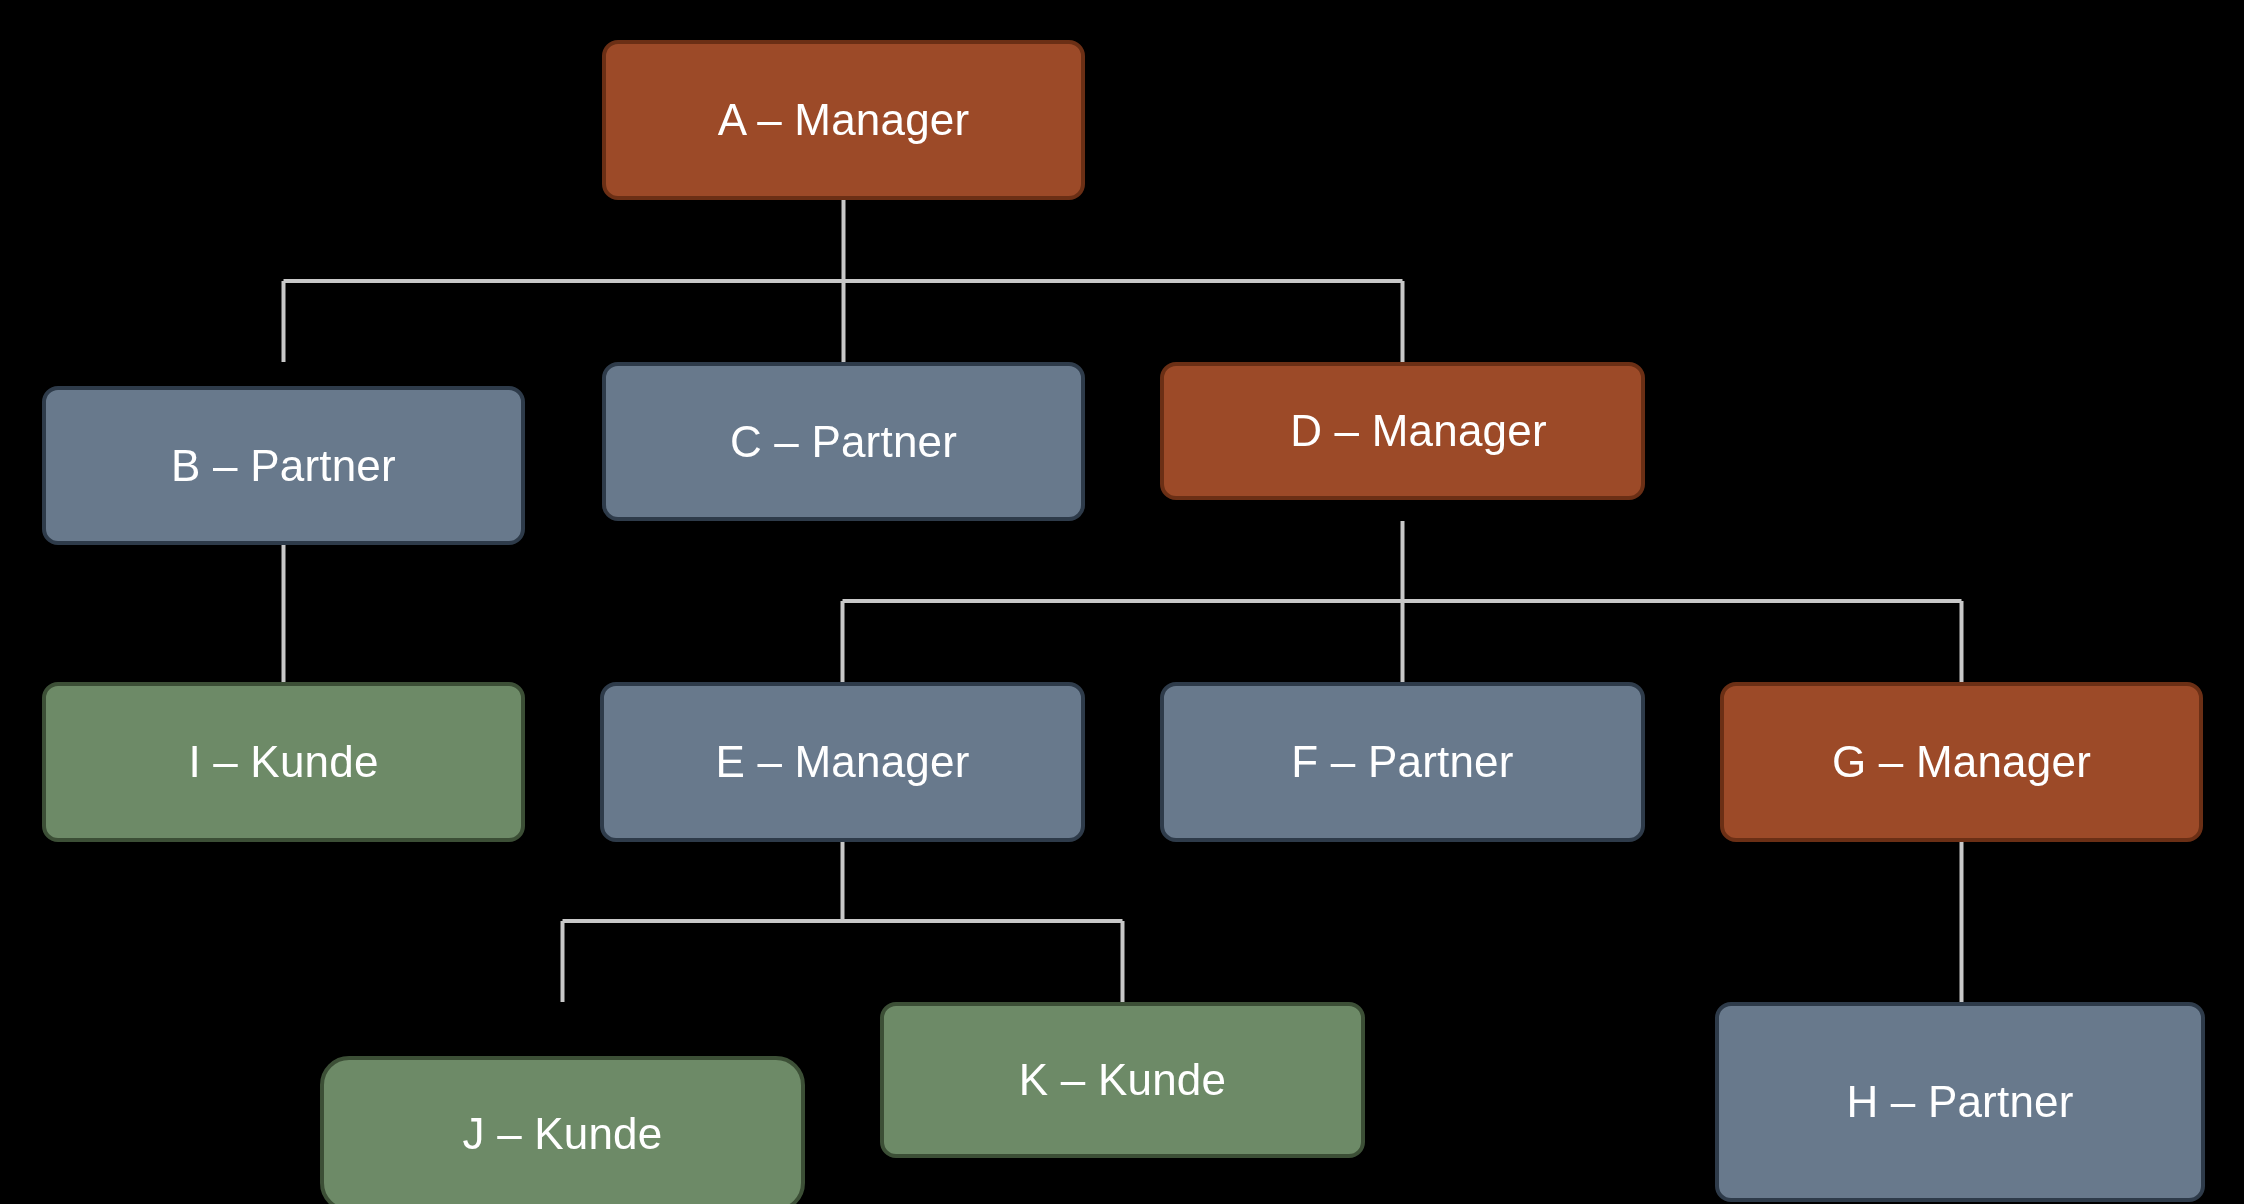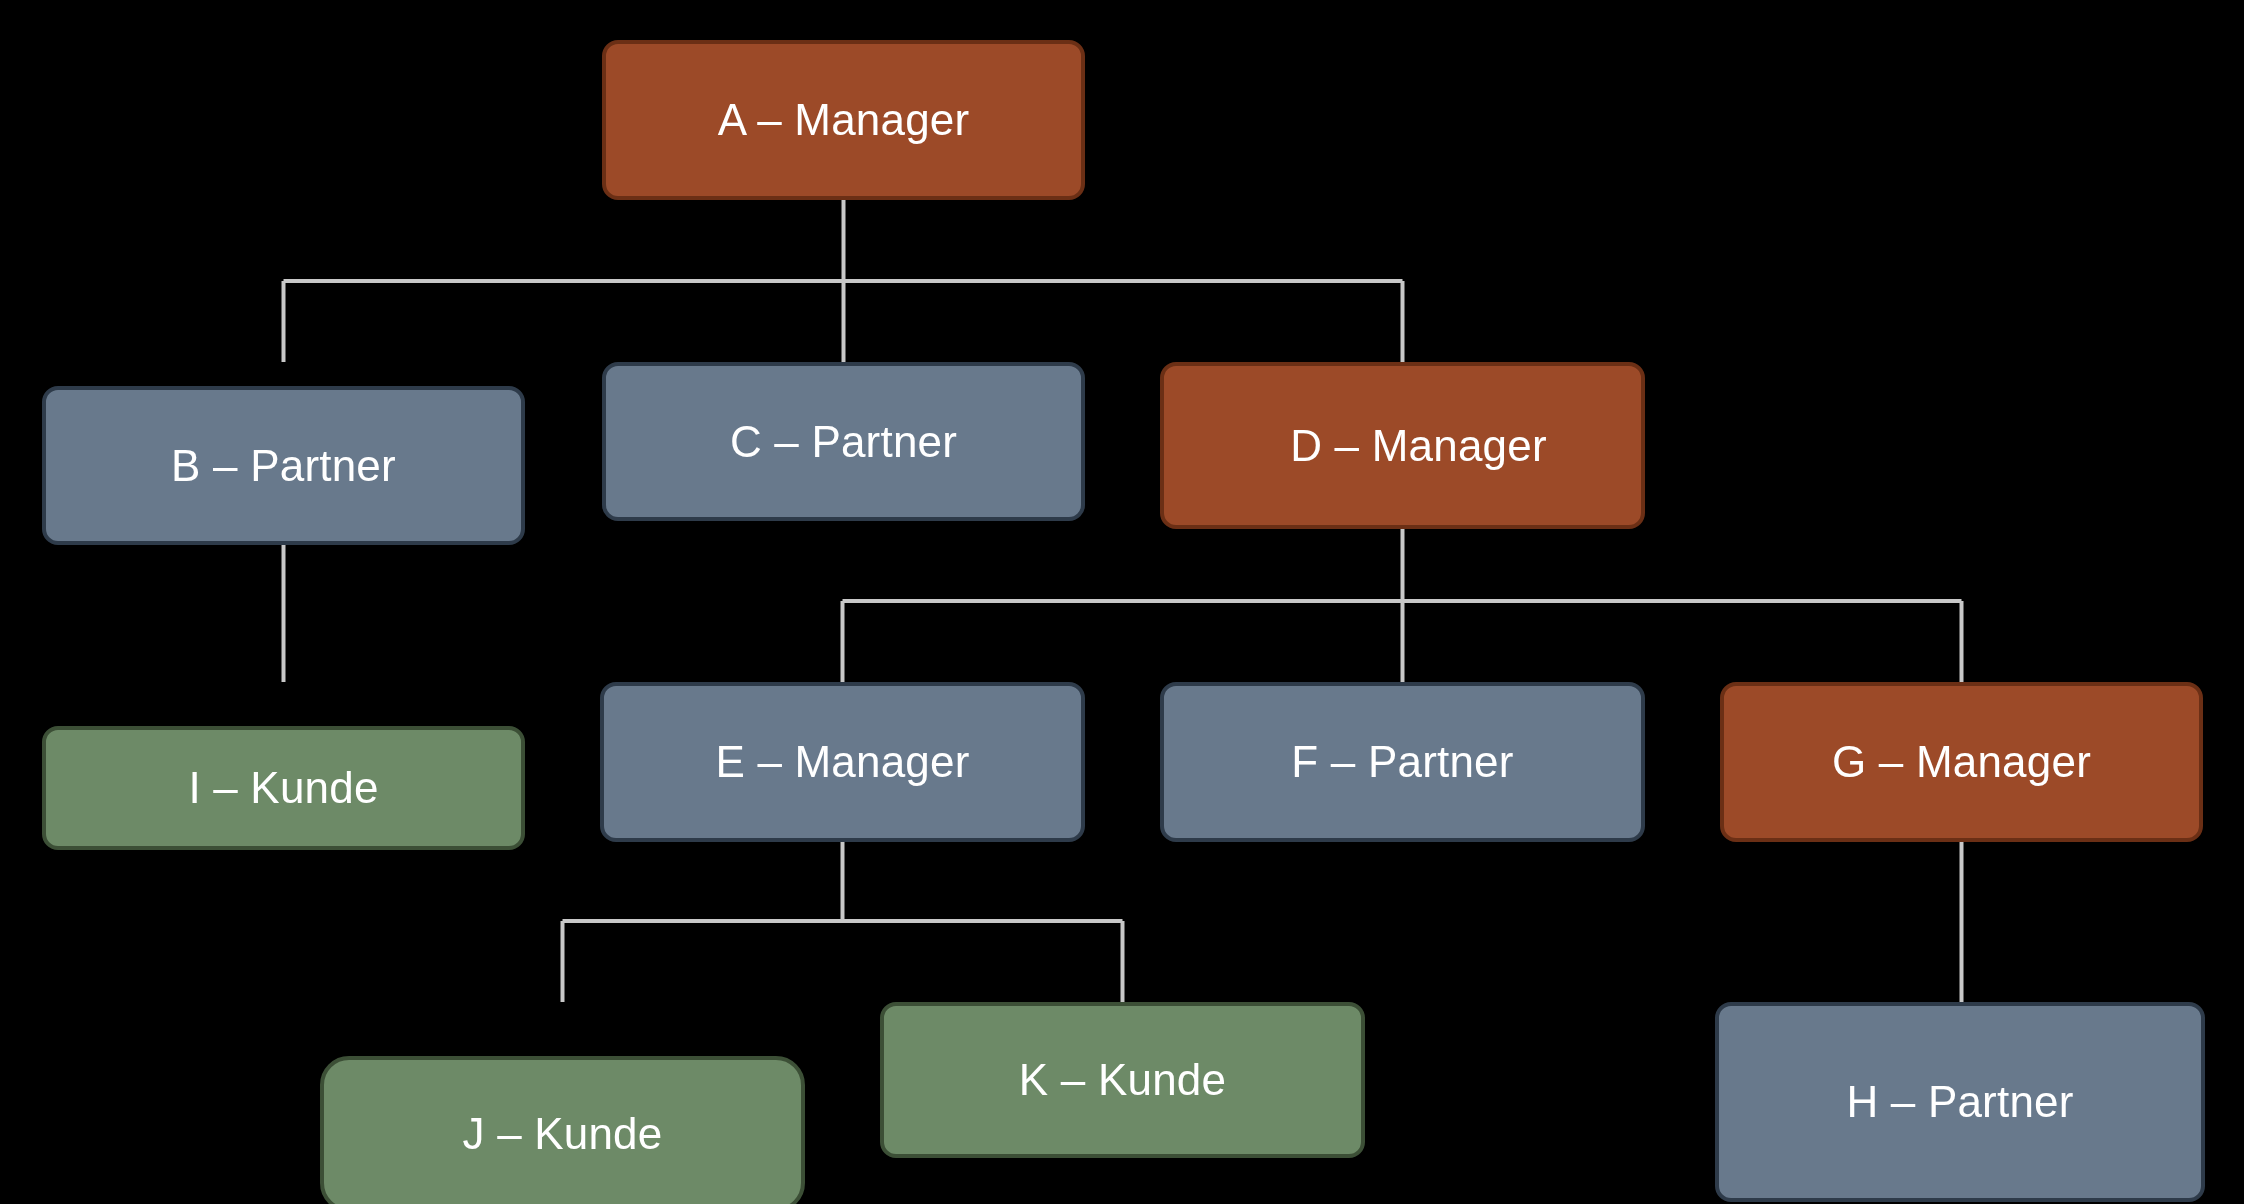--- a/index.html
+++ b/index.html
@@ -72,24 +72,24 @@
   <div id="node-layer">
       <div class="node role-manager" style="left: 602px; top: 40px; width: 483px; height: 160px;">
         <span class="node-label">A – Manager</span>
       </div>
       <div class="node role-partner" style="left: 42px; top: 362px; width: 483px; height: 159px; margin-top: 24px;">
         <span class="node-label">B – Partner</span>
       </div>
       <div class="node role-partner" style="left: 602px; top: 362px; width: 483px; height: 159px;">
         <span class="node-label">C – Partner</span>
       </div>
-      <div class="node role-manager" style="left: 1160px; top: 362px; width: 485px; height: 167px; padding-left: 32px;">
+      <div class="node role-manager" style="left: 1160px; top: 362px; width: 485px; height: 138px; padding-left: 32px;">
         <span class="node-label">D – Manager</span>
       </div>
-      <div class="node role-kunde" style="left: 42px; top: 682px; width: 483px; height: 124px; margin-top: 44px;">
+      <div class="node role-kunde" style="left: 42px; top: 682px; width: 483px; height: 160px;">
         <span class="node-label">I – Kunde</span>
       </div>
       <div class="node role-partner" style="left: 600px; top: 682px; width: 485px; height: 160px;">
         <span class="node-label">E – Manager</span>
       </div>
       <div class="node role-partner" style="left: 1160px; top: 682px; width: 485px; height: 160px;">
         <span class="node-label">F – Partner</span>
       </div>
       <div class="node role-manager" style="left: 1720px; top: 682px; width: 483px; height: 160px;">
         <span class="node-label">G – Manager</span>

